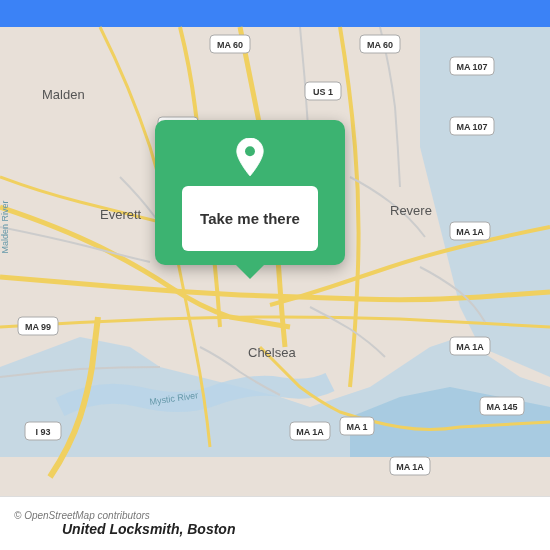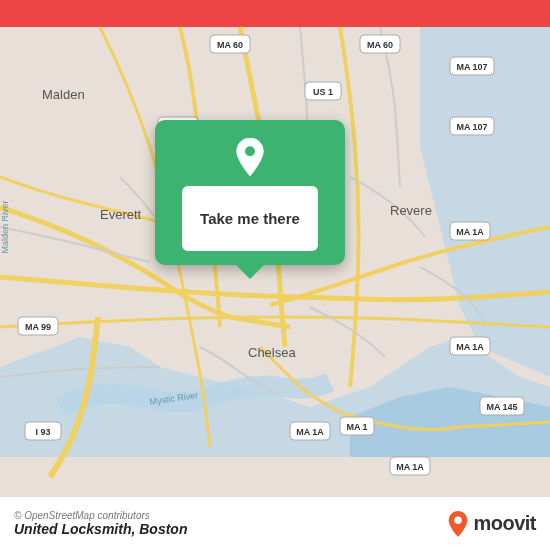--- a/index.html
+++ b/index.html
@@ -8,21 +8,21 @@
       height: 550px;
       overflow: hidden;
       font-family: Arial, sans-serif;
       background: #e8e0d8;
     }
 
     #map-container {
       position: relative;
       width: 550px;
       height: 550px;
-      background: #ef4444;
+      background: #3b82f6;
       overflow: hidden;
     }
 
     
     #map-svg {
       position: absolute;
       top: 0; left: 0;
       width: 100%; height: 100%;
     }
 
@@ -95,20 +95,21 @@
 
     #osm-credit {
       font-size: 10px;
       color: #777;
     }
 
     #place-name {
       font-size: 14px;
       font-weight: 600;
       color: #222;
+      margin-left: 48px;
     }
 
     #moovit-logo {
       display: flex;
       align-items: center;
       gap: 4px;
     }
 
     .moovit-pin {
       width: 22px;
@@ -226,23 +227,15 @@
       <circle cx="19" cy="16" r="6" fill="#3cb371"></circle>
     </svg>
     <button class="take-me-there-btn">Take me there</button>
   </div>
 
   <div id="bottom-bar">
     <div id="bottom-left">
       <span id="osm-credit">© OpenStreetMap contributors</span>
       <span id="place-name">United Locksmith, Boston</span>
     </div>
-    <div id="moovit-logo">
-
-      <svg class="moovit-pin" viewBox="0 0 22 28" xmlns="http://www.w3.org/2000/svg">
-        <path d="M11 0C5.48 0 1 4.48 1 10C1 17.5 11 28 11 28C11 28 21 17.5 21 10C21 4.48 16.52 0 11 0Z" fill="#f05a28"></path>
-        <circle cx="11" cy="10" r="4" fill="white"></circle>
-      </svg>
-      <span class="moovit-text">moovit</span>
-    </div>
   </div>
 
 </div>
 
 </body></html>

